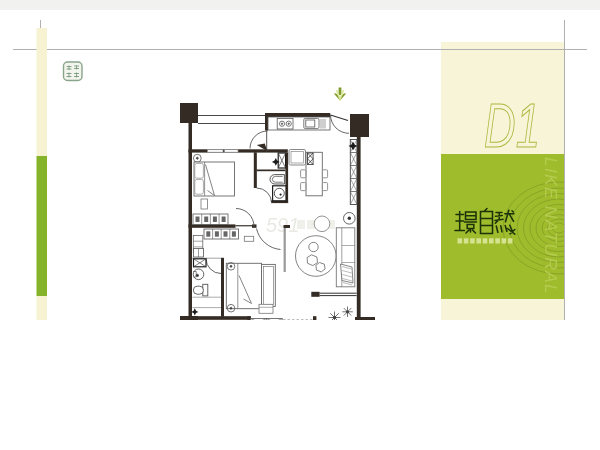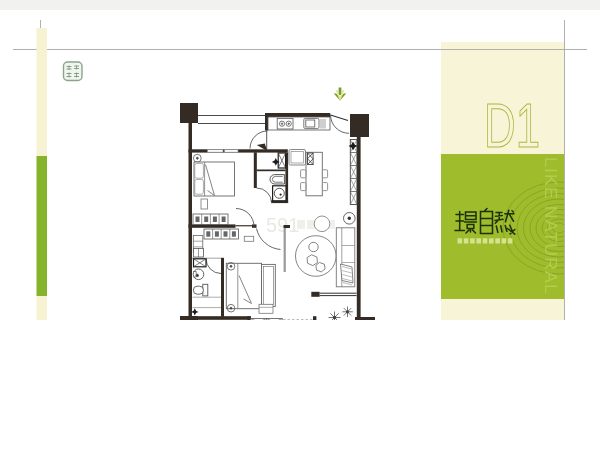--- a/index.html
+++ b/index.html
@@ -1,17 +1,17 @@
 <!DOCTYPE html>
 <html><head>
 <meta charset="utf-8">
 <style>
   html,body{margin:0;padding:0;background:#ffffff;}
   #page{position:relative;width:600px;height:320px;overflow:hidden;background:#ffffff;
-        font-family:"Liberation Sans", sans-serif;}
+        font-family:"Liberation Sans", sans-serif;font-style:italic;}
   svg{position:absolute;left:0;top:0;}
 </style>
 </head>
 <body>
 <div id="page">
 <svg width="600" height="450" viewBox="0 0 600 450">
 
 <rect x="0" y="0" width="600" height="450" fill="#ffffff"></rect>
 
 <rect x="0" y="0" width="600" height="10" fill="#f1f1ef"></rect>

